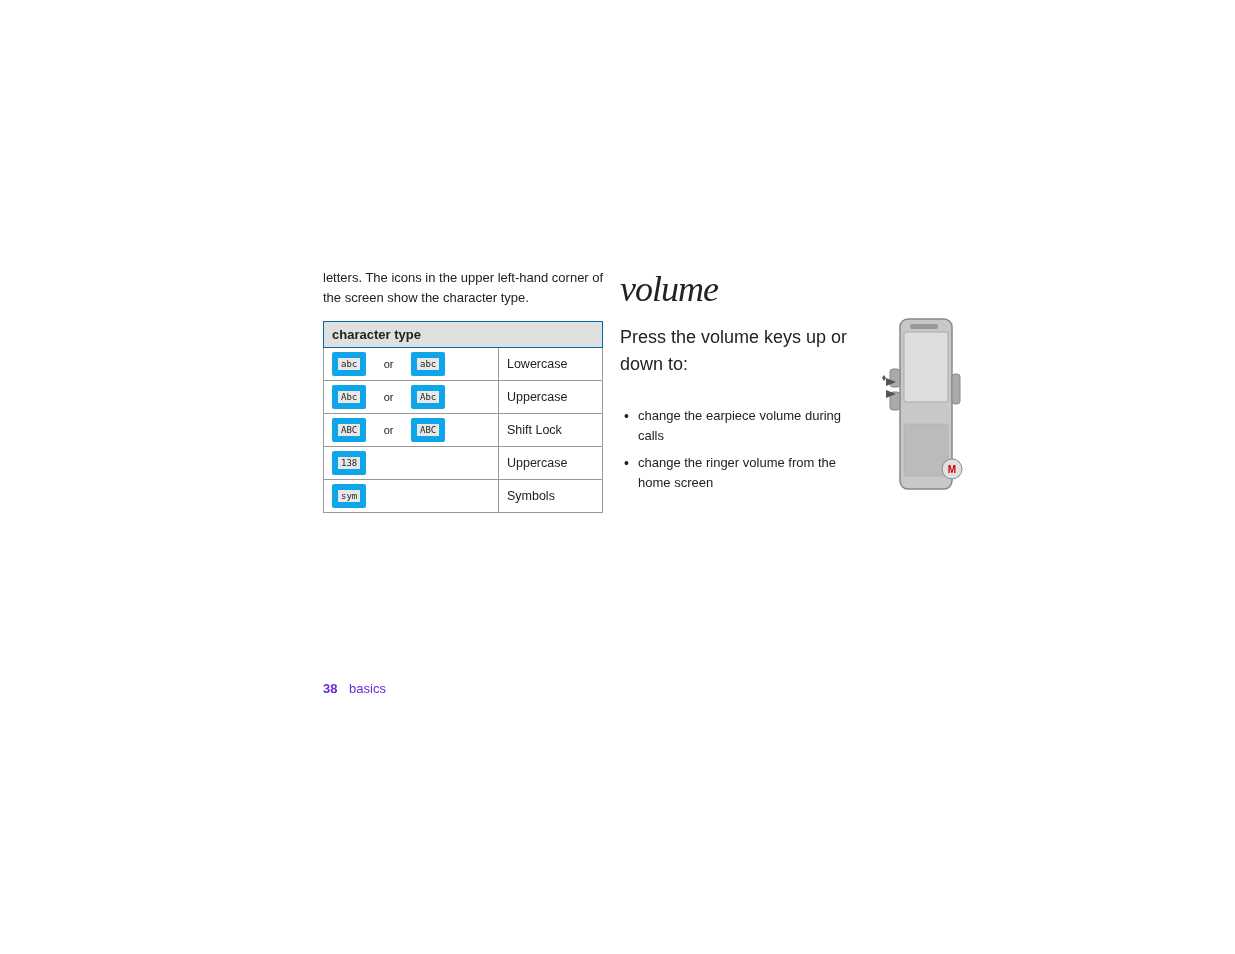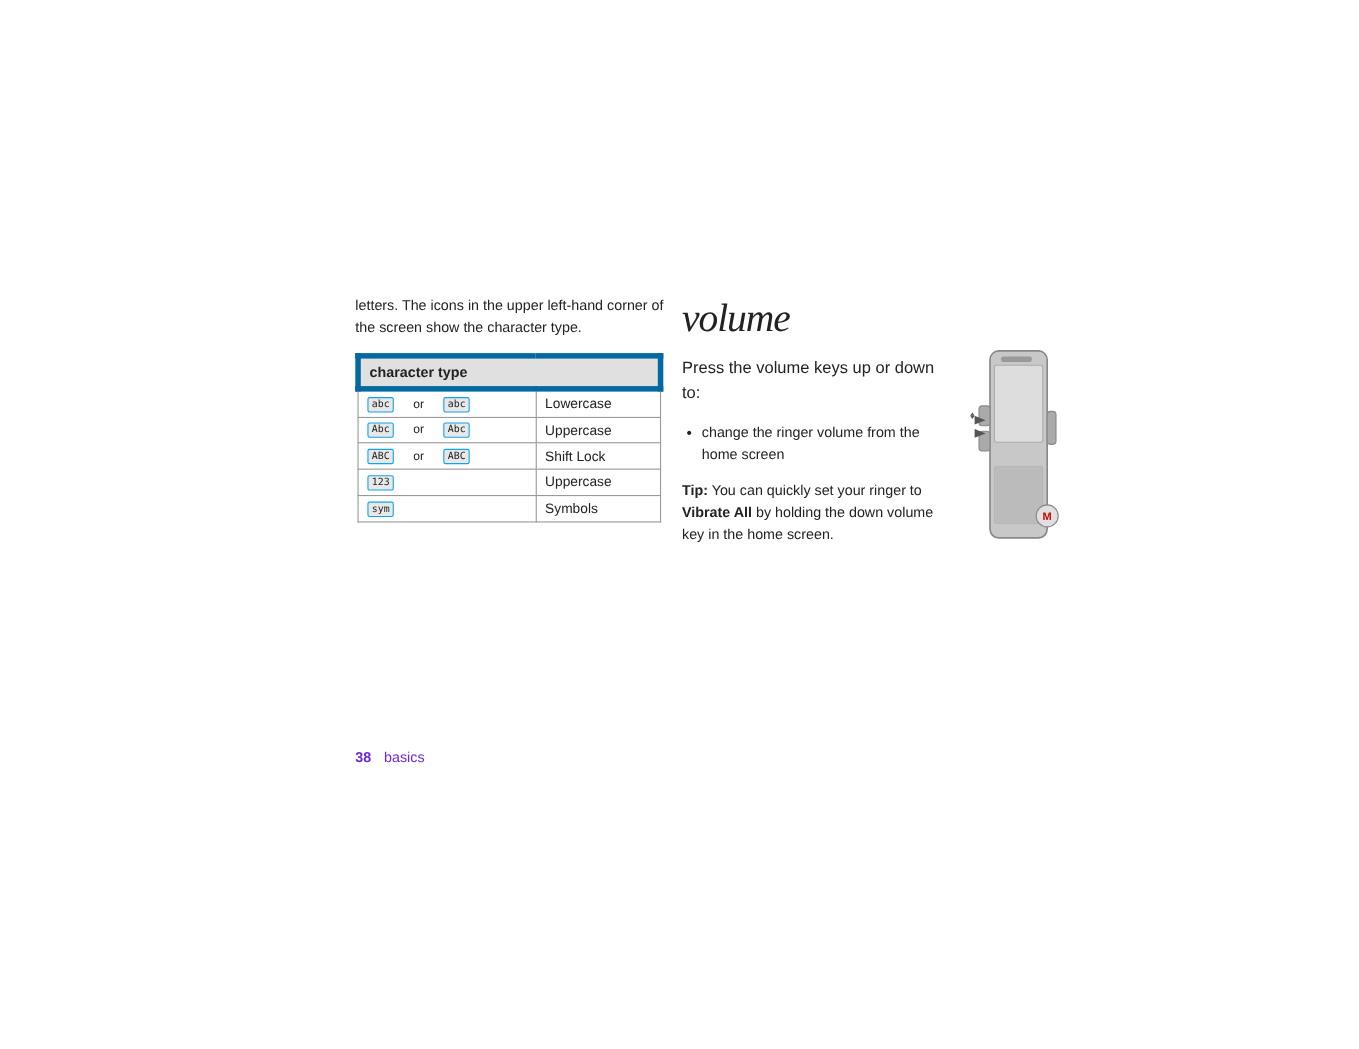--- a/index.html
+++ b/index.html
@@ -36,41 +36,41 @@
 
     
     .char-table {
       border-collapse: collapse;
       width: 280px;
       font-size: 12.5px;
     }
 
     .char-table th {
       background: #e0e0e0;
-      border: 5px solid #0369a1;
+      border: 1px solid #0369a1;
       padding: 5px 8px;
       text-align: left;
       font-weight: bold;
       font-size: 13px;
     }
 
     .char-table td {
       border: 1px solid #999;
       padding: 4px 8px;
       vertical-align: middle;
     }
 
     .char-table tr td:first-child {
       white-space: nowrap;
       min-width: 70px;
     }
 
     .icon-box {
       display: inline-block;
-      border: 1px solid #0ea5e9;
+      border: 6px solid #0ea5e9;
       background: #e8e8e8;
       font-size: 9px;
       padding: 1px 3px;
       font-family: monospace;
       border-radius: 2px;
       vertical-align: middle;
     }
 
     .or-text {
       font-size: 11px;
@@ -100,23 +100,23 @@
       display: flex;
       gap: 20px;
     }
 
     .volume-text {
       flex: 1;
       max-width: 240px;
     }
 
     .press-text {
-      font-size: 15px;
-      color: #222;
-      margin-bottom: 14px;
+      font-size: 18px;
+      color: #222;
+      margin-bottom: 28px;
       line-height: 1.5;
     }
 
     .bullet-list {
       list-style: none;
       padding: 0;
       margin: 0 0 14px 0;
     }
 
     .bullet-list li {
@@ -209,49 +209,44 @@
         <tr>
           <td>
             <span class="icon-box">ABC</span>
             <span class="or-text">or</span>
             <span class="icon-box">ABC</span>
           </td>
           <td>Shift Lock</td>
         </tr>
         <tr>
           <td>
-            <span class="icon-box">123</span>
+            <span class="icon-box">138</span>
           </td>
           <td>Uppercase</td>
         </tr>
         <tr>
           <td>
             <span class="icon-box">sym</span>
           </td>
           <td>Symbols</td>
         </tr>
       </tbody>
     </table>
   </div>
 
   <div class="right-section">
     <h1 class="volume-title">volume</h1>
 
     <div class="volume-body">
       <div class="volume-text">
         <p class="press-text">Press the volume keys up or down to:</p>
         <ul class="bullet-list">
+          <li>change the earpiece volume during calls</li>
           <li>change the ringer volume from the home screen</li>
         </ul>
-        <div class="tip-block">
-          <span class="tip-label">Tip:</span>
-          <span> You can quickly set your ringer to </span>
-          <span class="vibrate-all">Vibrate All</span>
-          <span> by holding the down volume key in the home screen.</span>
-        </div>
       </div>
 
       <div class="phone-illustration">
         <svg class="phone-svg" viewBox="0 0 85 185" xmlns="http://www.w3.org/2000/svg">
 
           <rect x="20" y="5" width="52" height="170" rx="8" ry="8" fill="#c8c8c8" stroke="#888" stroke-width="1.5"></rect>
 
           <rect x="24" y="18" width="44" height="70" rx="2" fill="#ddd" stroke="#aaa" stroke-width="1"></rect>
 
           <rect x="30" y="10" width="28" height="5" rx="2" fill="#999"></rect>

